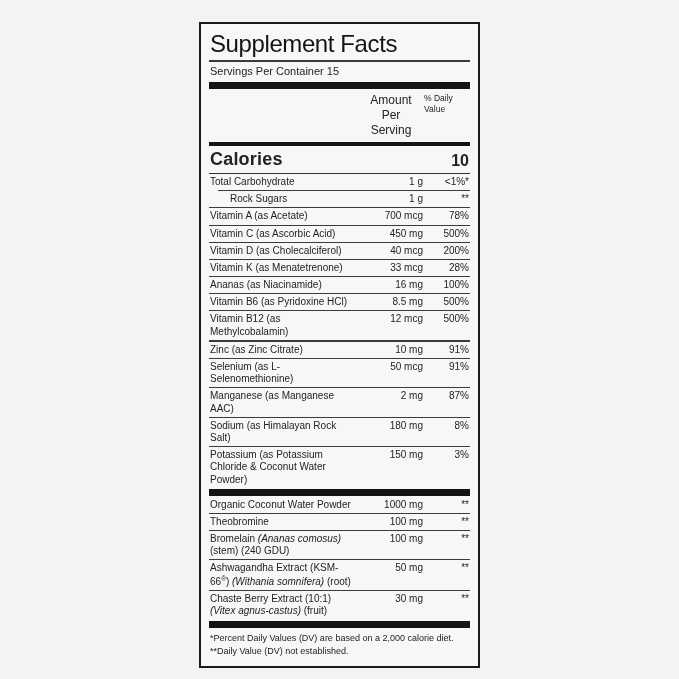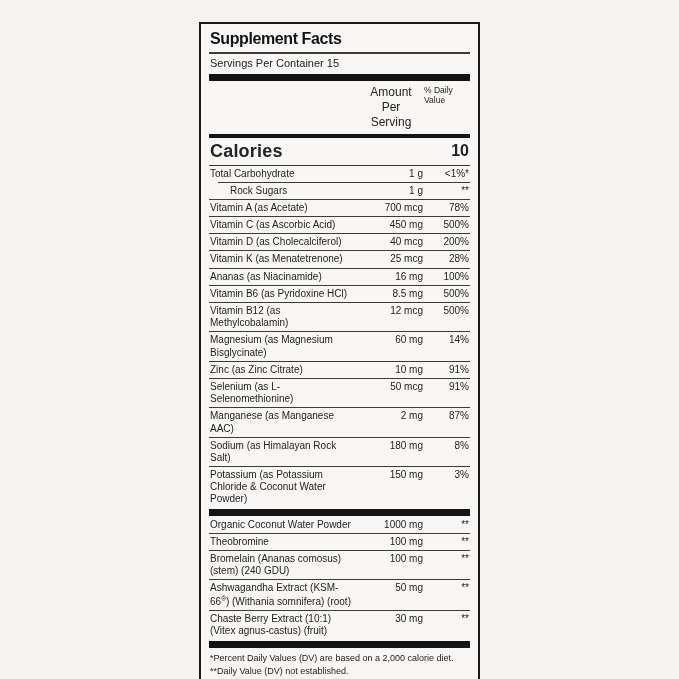--- a/index.html
+++ b/index.html
@@ -11,44 +11,44 @@
     position:relative;
   }
   .wrap { position:absolute; left:199px; top:22px; width:281px; }
 
   .label-box {
     border:2px solid #1a1a1a;
     background:#f8f7f5;
     padding:5px 8px 8px 8px;
   }
   .title {
-    font-size:16px; font-weight:700; letter-spacing:-0.4px;
+    font-size:24px; font-weight:400; letter-spacing:-0.4px;
     color:#141414; padding:2px 0 4px 1px; line-height:1.05;
   }
   .rule { height:1px; background:#3b3b3b; }
   .rule-indent { margin-left:9px; }
   .serving { font-size:11px; padding:3px 1px 2px; line-height:1.25; }
   .bar { background:#141414; }
   .bar-thick { height:7px; margin:1px 0; }
   .bar-med { height:4px; margin:1px 0; }
 
   .col-head { display:flex; justify-content:flex-end; padding:3px 0 3px; }
   .col-head .h-amt { width:62px; font-size:12px; line-height:1.25; text-align:center; }
   .col-head .h-dv  { width:46px; font-size:8.5px; line-height:1.25; text-align:left; margin-left:2px; }
 
-  .calories { display:flex; align-items:center; padding:2px 1px 3px; border-bottom:1px solid #333;gap:43px; }
+  .calories { display:flex; align-items:flex-end; padding:2px 1px 3px; border-bottom:1px solid #333;gap:43px; }
   .calories .cal-label { font-size:18px; font-weight:700; letter-spacing:0.2px; flex:1; }
   .calories .cal-value { font-size:16px; font-weight:700; }
 
   .row { display:flex; padding:2px 1px; font-size:10px; line-height:1.22;justify-content:center; }
   .c-name { flex:1; padding-right:4px; }
   .c-indent { padding-left:20px; }
   .c-amt { width:62px; text-align:right; white-space:nowrap; }
   .c-dv { width:46px; text-align:right; white-space:nowrap; }
-  .it { }
+  .it { font-style:italic; }
   .sup { font-size:6.5px; vertical-align:super; }
 
   .footnotes { padding:3px 1px 0; font-size:9px; line-height:1.45; }
 </style>
 </head>
 <body>
 
 <div class="wrap">
   <div class="label-box">
 
@@ -98,21 +98,21 @@
         </div>
         <div class="rule"></div>
         <div class="row">
           <div class="c-name"><span>Vitamin D (as Cholecalciferol)</span></div>
           <div class="c-amt">40 mcg</div>
           <div class="c-dv">200%</div>
         </div>
         <div class="rule"></div>
         <div class="row">
           <div class="c-name"><span>Vitamin K (as Menatetrenone)</span></div>
-          <div class="c-amt">25 mcg</div>
+          <div class="c-amt">33 mcg</div>
           <div class="c-dv">28%</div>
         </div>
         <div class="rule"></div>
         <div class="row">
           <div class="c-name"><span>Ananas (as Niacinamide)</span></div>
           <div class="c-amt">16 mg</div>
           <div class="c-dv">100%</div>
         </div>
         <div class="rule"></div>
         <div class="row">
@@ -120,25 +120,20 @@
           <div class="c-amt">8.5 mg</div>
           <div class="c-dv">500%</div>
         </div>
         <div class="rule"></div>
         <div class="row">
           <div class="c-name"><span>Vitamin B12 (as Methylcobalamin)</span></div>
           <div class="c-amt">12 mcg</div>
           <div class="c-dv">500%</div>
         </div>
         <div class="rule"></div>
-        <div class="row">
-          <div class="c-name"><span>Magnesium (as Magnesium Bisglycinate)</span></div>
-          <div class="c-amt">60 mg</div>
-          <div class="c-dv">14%</div>
-        </div>
         <div class="rule"></div>
         <div class="row">
           <div class="c-name"><span>Zinc (as Zinc Citrate)</span></div>
           <div class="c-amt">10 mg</div>
           <div class="c-dv">91%</div>
         </div>
         <div class="rule"></div>
         <div class="row">
           <div class="c-name"><span>Selenium (as L-Selenomethionine)</span></div>
           <div class="c-amt">50 mcg</div>

